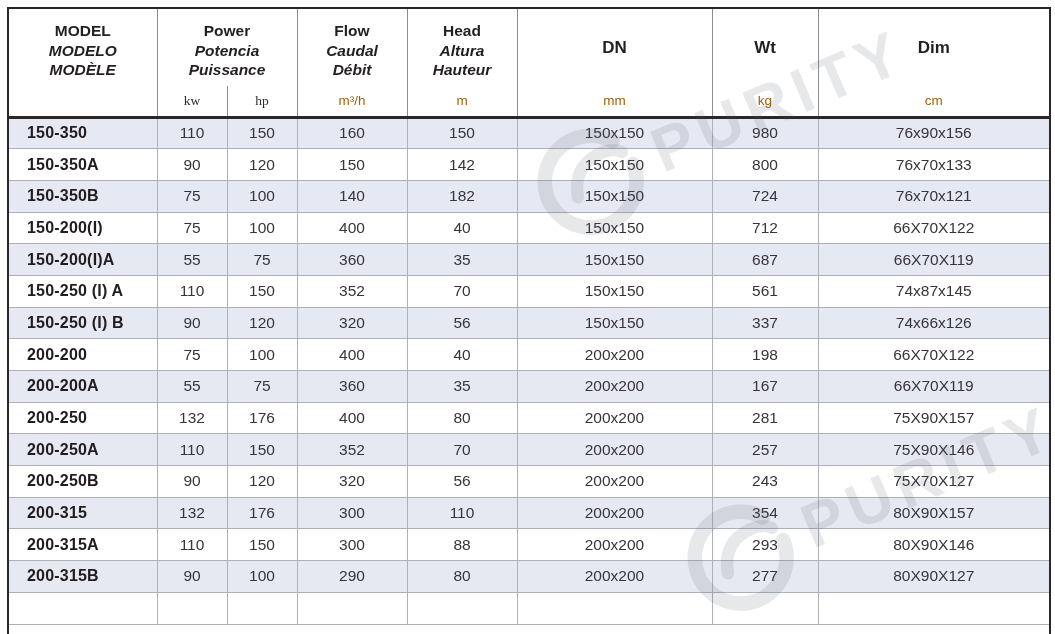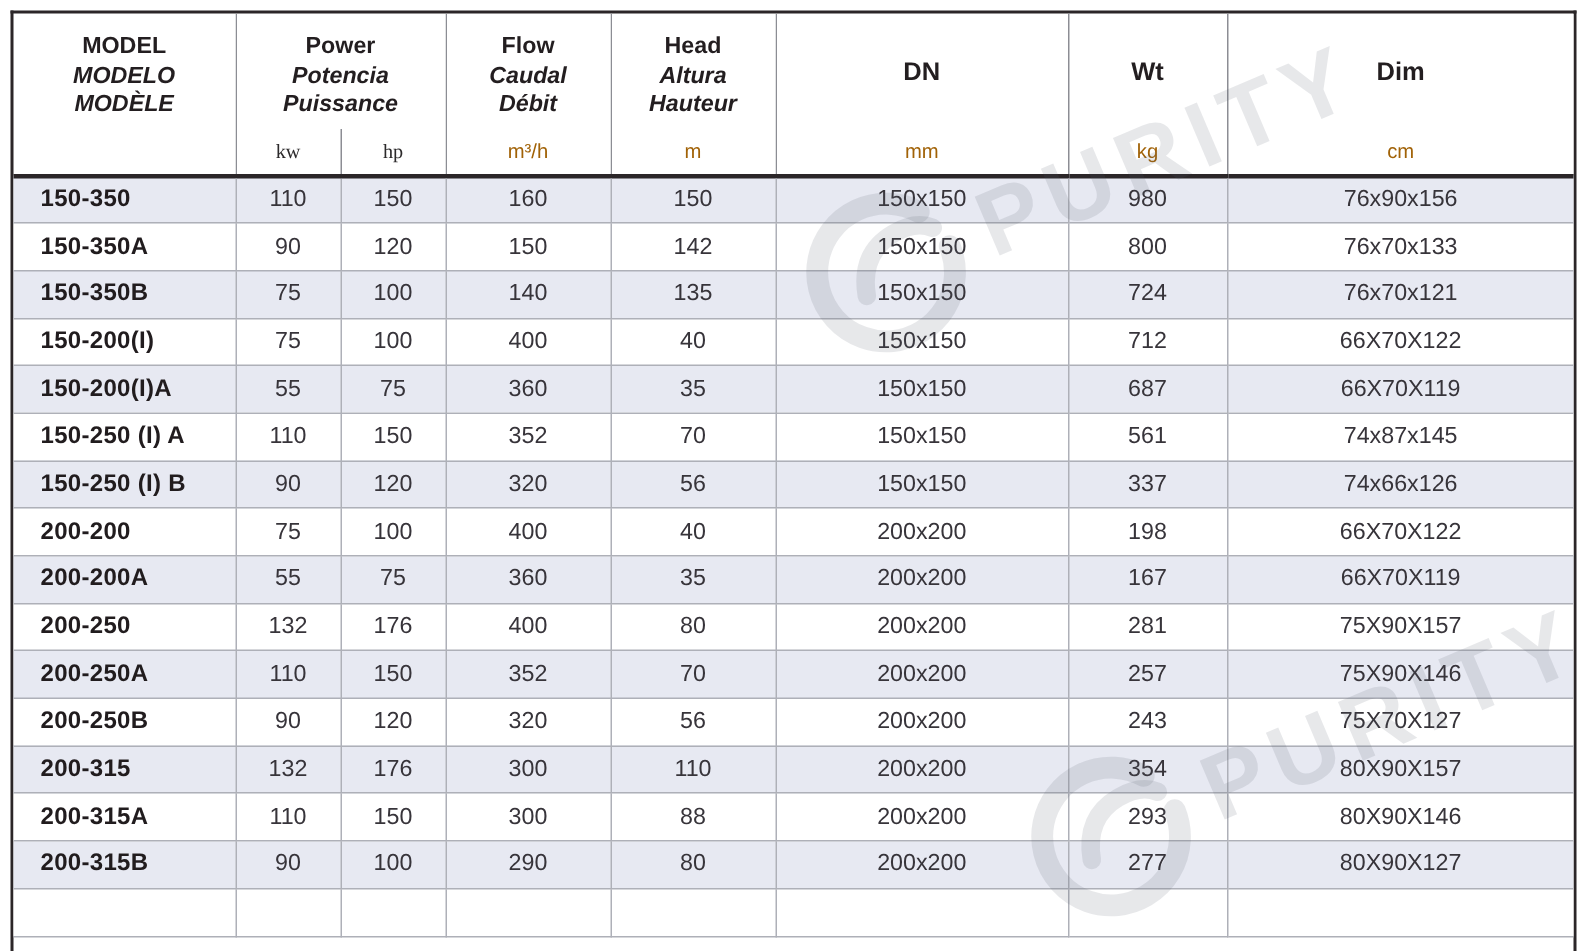--- a/index.html
+++ b/index.html
@@ -142,21 +142,21 @@
             <td>142</td>
             <td>150x150</td>
             <td>800</td>
             <td>76x70x133</td>
           </tr>
           <tr>
             <td class="model-cell">150-350B</td>
             <td>75</td>
             <td>100</td>
             <td>140</td>
-            <td>135</td>
+            <td>182</td>
             <td>150x150</td>
             <td>724</td>
             <td>76x70x121</td>
           </tr>
           <tr>
             <td class="model-cell">150-200(I)</td>
             <td>75</td>
             <td>100</td>
             <td>400</td>
             <td>40</td>

